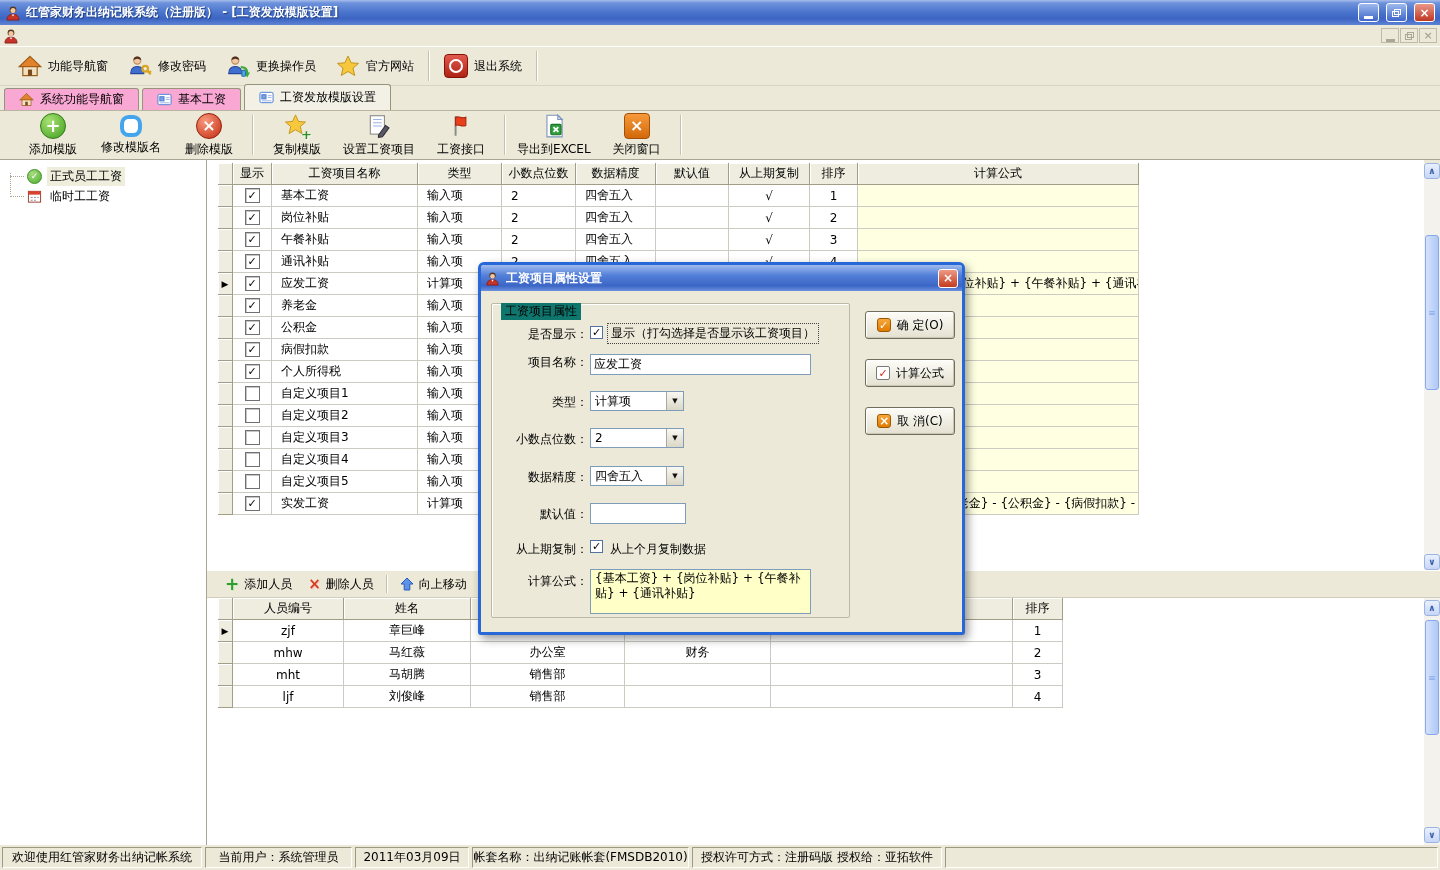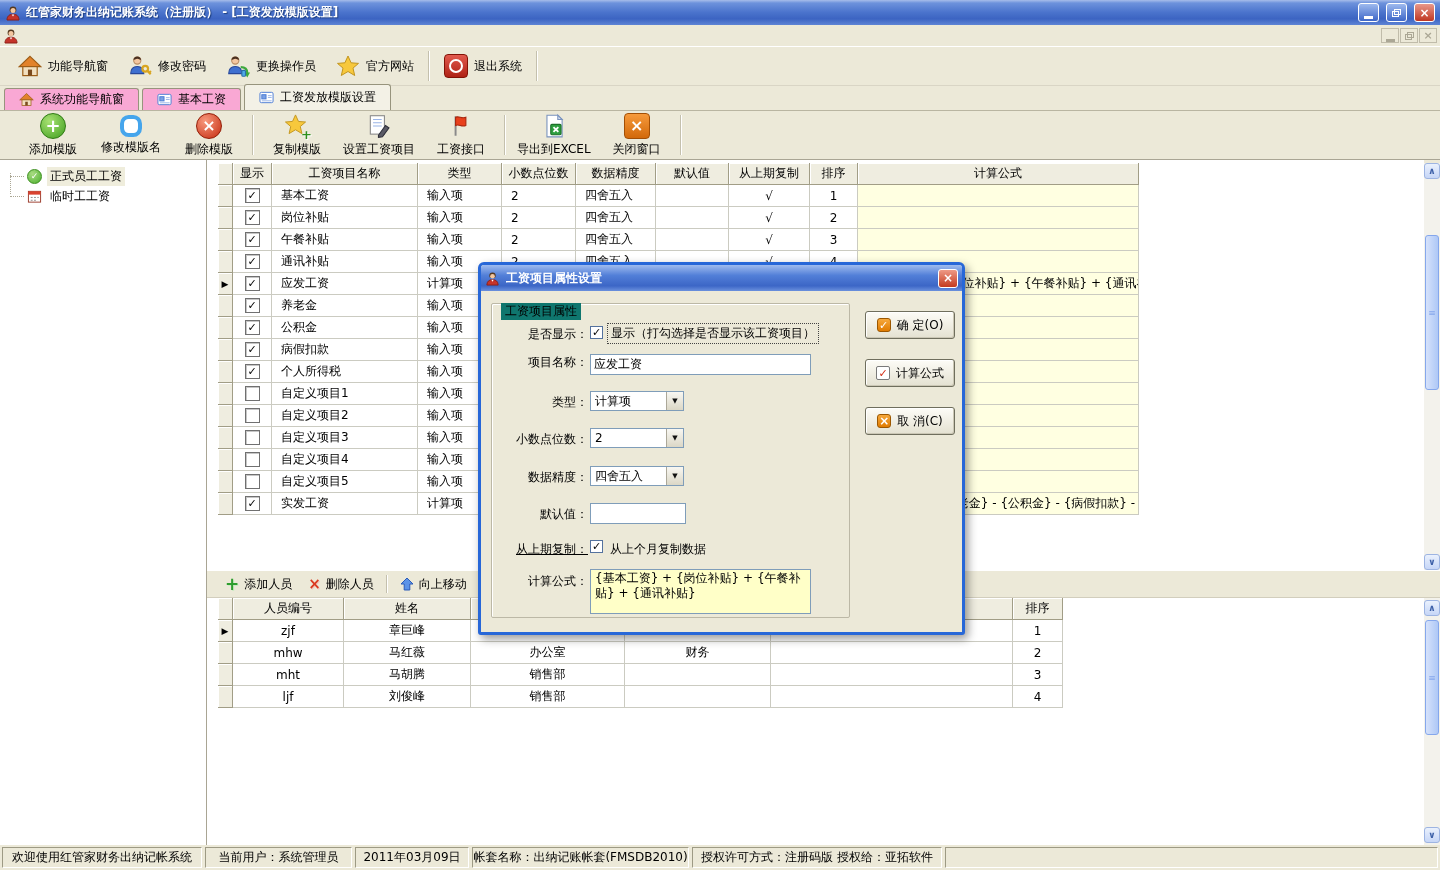--- a/index.html
+++ b/index.html
@@ -708,21 +708,21 @@
 
       <div class="dlab" style="top:178px;">数据精度：</div>
       <div class="combo" style="left:109px;top:175px;width:94px;">
         <span class="cval">四舍五入</span>
         <span class="cbtn">▼</span>
       </div>
 
       <div class="dlab" style="top:215px;">默认值：</div>
       <input class="tin" style="left: 109px; top: 212px; width: 96px;" value="">
 
-      <div class="dlab" style="top:250px;text-decoration:underline;">从上期复制：</div>
+      <div class="dlab" style="top:250px;">从上期复制：</div>
       <span class="dcb" style="left:109px;top:249px;">✓</span>
       <span style="position:absolute;left:129px;top:250px;white-space:nowrap;">从上个月复制数据</span>
 
       <div class="dlab" style="top:282px;">计算公式：</div>
       <div id="dformula">{基本工资} + {岗位补贴} + {午餐补贴} + {通讯补贴}</div>
 
       <div id="dlg-buttons">
           <div class="dbtn" style="top: 20px;">
             <span class="iconbox">
               <span class="sqicon" style="width:14px;height:14px;background:linear-gradient(180deg,#F6A83C,#E07B00);border:1px solid #9C5700;border-radius:3px;font-size:11px;">✓</span>

